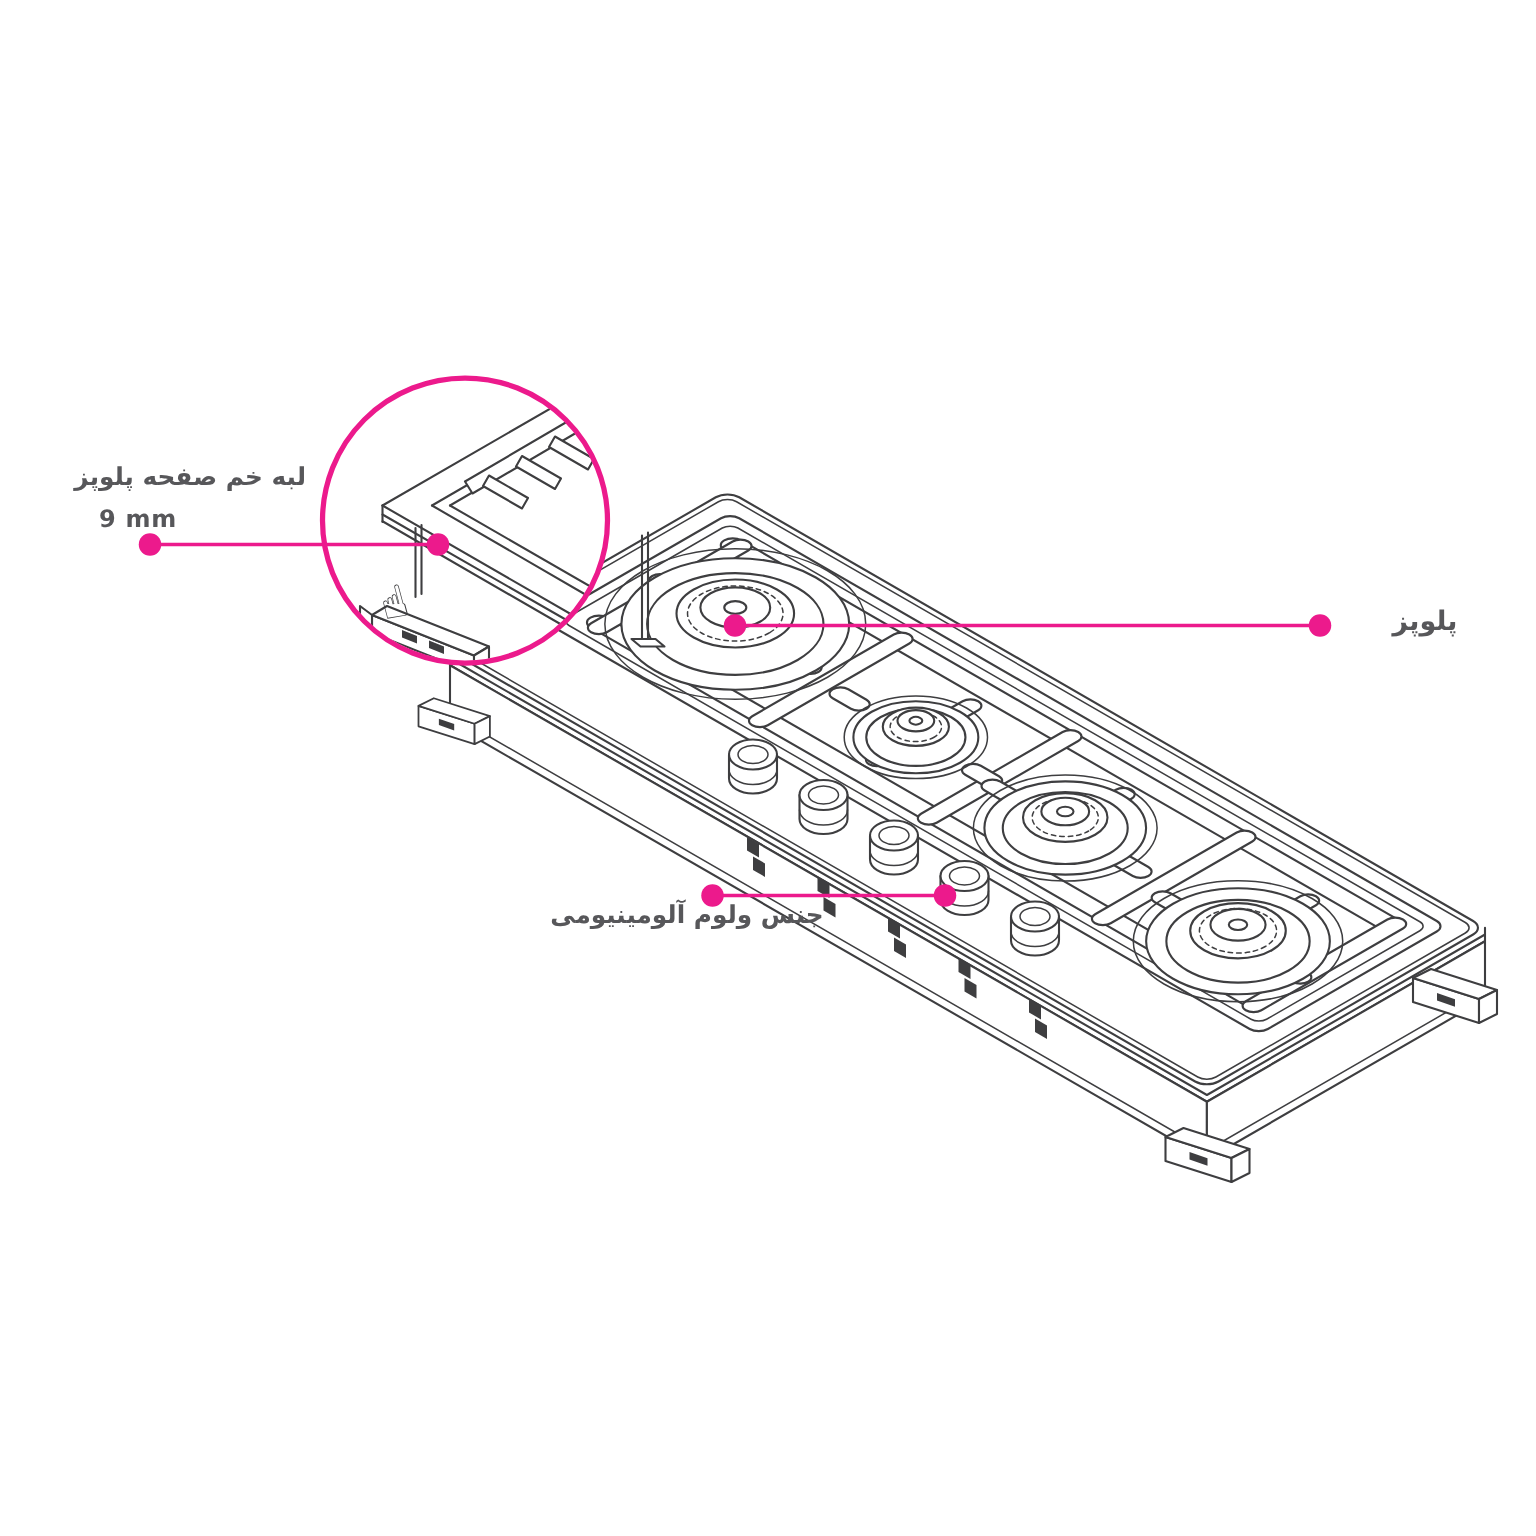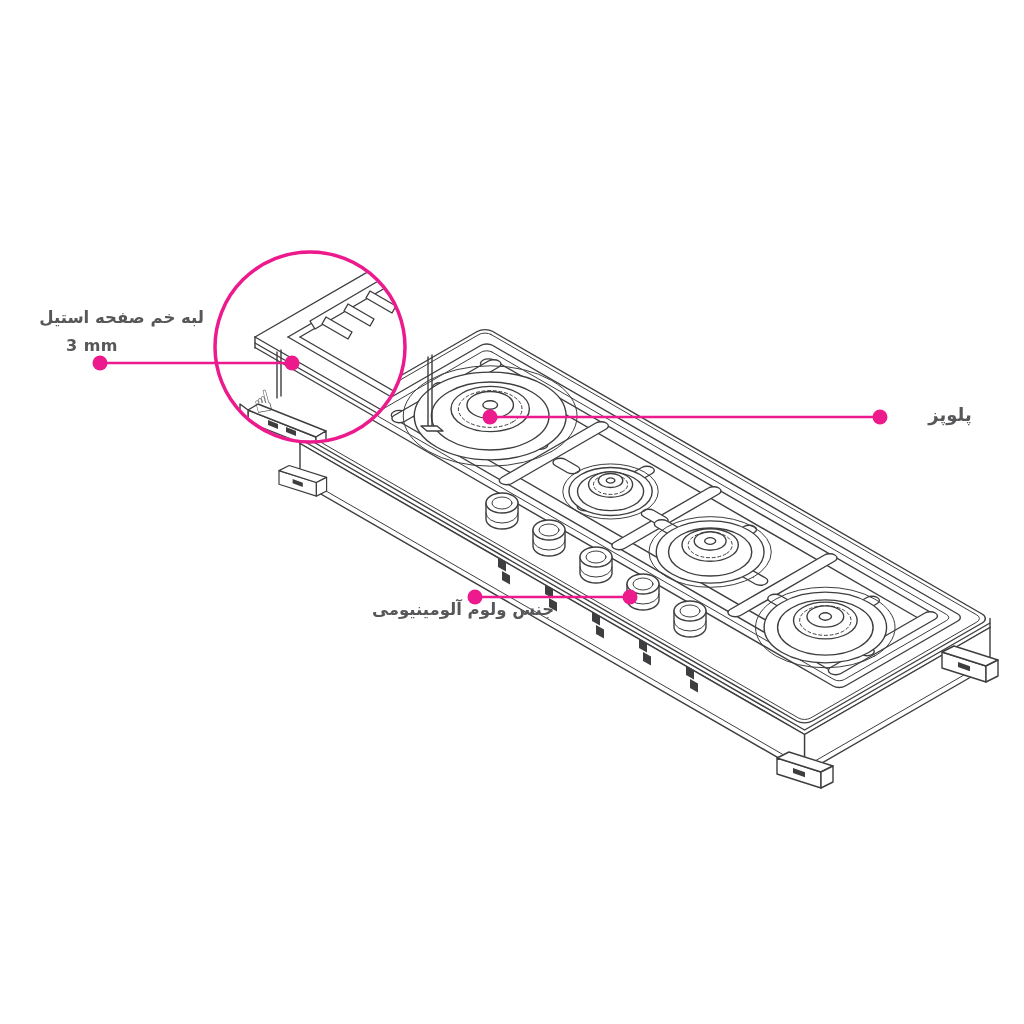--- a/index.html
+++ b/index.html
@@ -18,21 +18,21 @@
   .iso *{vector-effect:non-scaling-stroke;}
   .cl{stroke:var(--accent);stroke-width:2.3;fill:none;}
   .dot{fill:var(--accent);stroke:none;}
   .magring{fill:none;stroke:var(--accent);stroke-width:3.5;}
   .hand{font-family:"DejaVu Sans",sans-serif;font-size:30px;fill:var(--line);}
   
   .lbl{position:absolute;color:var(--text);font-weight:bold;line-height:1.25;}
   .lbl-edge{left:10px;top:308px;width:194px;font-size:16.5px;text-align:right;direction:rtl;}
   .lbl-edge-val{left:54px;top:336px;width:76px;font-size:16px;text-align:center;direction:ltr;letter-spacing:.5px;}
   .lbl-burner{left:890px;top:404px;width:120px;font-size:18px;text-align:center;direction:rtl;}
-  .lbl-knob{left:372px;top:600px;width:192px;font-size:16.5px;text-align:left;direction:rtl;}
+  .lbl-knob{left:362px;top:600px;width:192px;font-size:16.5px;text-align:center;direction:rtl;}
 </style>
 </head>
 <body>
 
 <div class="canvas">
 
 <svg width="1024" height="1024" viewBox="0 0 1024 1024">
   <defs>
     <clipPath id="magClip">
           <circle cx="310" cy="347" r="93.5"></circle>
@@ -198,18 +198,18 @@
       <circle class="dot" cx="880" cy="417" r="7.5"></circle>
     </g>
     <g>
       <line class="cl" x1="475" y1="597" x2="630" y2="597"></line>
       <circle class="dot" cx="475" cy="597" r="7.5"></circle>
       <circle class="dot" cx="630" cy="597" r="7.5"></circle>
     </g>
   </g>
 </svg>
 
-<div class="lbl lbl-edge">لبه خم صفحه استیل</div>
-<div class="lbl lbl-edge-val">3 mm</div>
+<div class="lbl lbl-edge">لبه خم صفحه پلوپز</div>
+<div class="lbl lbl-edge-val">9 mm</div>
 <div class="lbl lbl-burner">پلوپز</div>
 <div class="lbl lbl-knob">جنس ولوم آلومینیومی</div>
 
 </div>
 
 </body></html>

